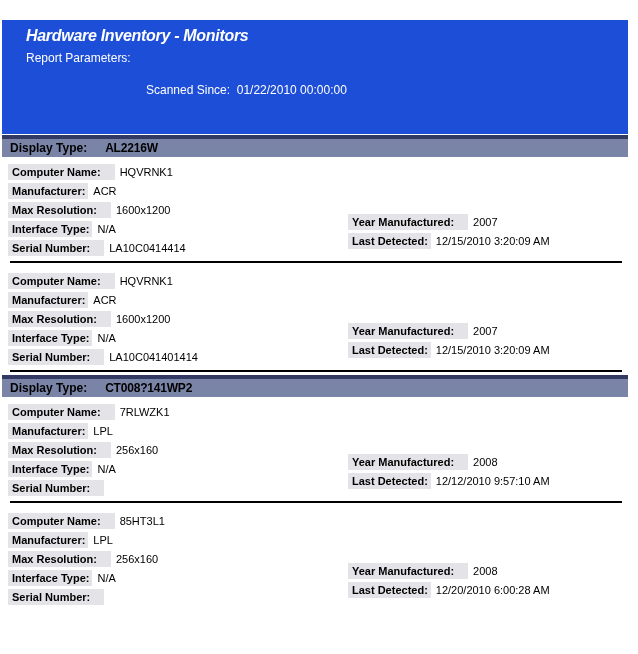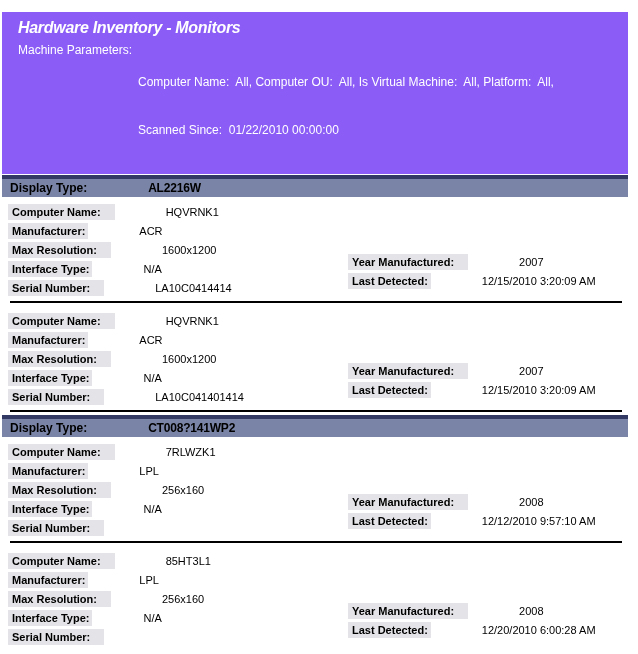--- a/index.html
+++ b/index.html
@@ -4,52 +4,52 @@
 <style>
   html,body { margin:0; padding:0; }
   body {
     width:638px; height:654px; overflow:hidden; background:#ffffff;
     font-family:"Liberation Sans", sans-serif; color:#000;
   }
   .page { padding-top:4px; }
 
   
   .header-bar {
-    margin:8px 10px 0 2px;
-    background:#8b5cf6;
+    margin:16px 10px 0 2px;
+    background:#1d4ed8;
     color:#fff;
-    padding:6px 8px 4px 16px;
+    padding:6px 8px 4px 24px;
   }
   .report-title {
     font-size:16px; line-height:19px;
     font-weight:bold; font-style:italic;
     letter-spacing:-0.3px;
     margin-bottom:5px;
   }
   .info-row { display:flex; font-size:12px; line-height:16px; }
   .info-label { width:120px; flex:none; }
   .info-value { flex:1; white-space:pre-wrap; }
   .pline { display:block; }
 
   
   .report-body { margin:1px 10px 0 2px; }
   .section-header {
     border-top:4px solid #323A63;
     background:#7A84A6;
     height:18px;
     display:flex; align-items:center;
     padding-left:8px;
-    font-size:12px; font-weight:bold; color:#000;gap:43px;
+    font-size:12px; font-weight:bold; color:#000;
   }
   .section-value { margin-left:18px; letter-spacing:-0.2px; }
 
   
   .record { padding:5px 0 4px 6px; }
   .field-row { height:19px; display:flex; align-items:center; font-size:11px; }
-  .cell { display:flex; align-items:center;gap:46px; }
+  .cell { display:flex; align-items:center; }
   .cell.left { width:340px; flex:none; }
   .cell.right { flex:1;margin-top:24px; }
   .chip {
     background:#E4E4E8;
     font-weight:bold;
     padding:2px 3px 2px 4px;
     white-space:nowrap;
   }
   .chip.wide { padding-right:14px; }
   .val { margin-left:5px; white-space:nowrap; }
@@ -58,23 +58,22 @@
 </head>
 <body>
 
 <div class="page">
 
   <div class="header-bar">
     <div class="report-title">Hardware Inventory - Monitors</div>
     <div class="info-row">
     </div>
     <div class="info-row">
-      <span class="info-label">Machine Parameters:</span>
+      <span class="info-label">Report Parameters:</span>
       <span class="info-value">
-        <span class="pline">Computer Name:  All, Computer OU:  All, Is Virtual Machine:  All, Platform:  All,</span>
         <span class="pline">Scanned Since:  01/22/2010 00:00:00</span>
       </span>
     </div>
   </div>
 
   <div class="report-body">
   <section class="display-section">
     <div class="section-header">
       <span class="section-label">Display Type:</span>
       <span class="section-value">AL2216W</span>

